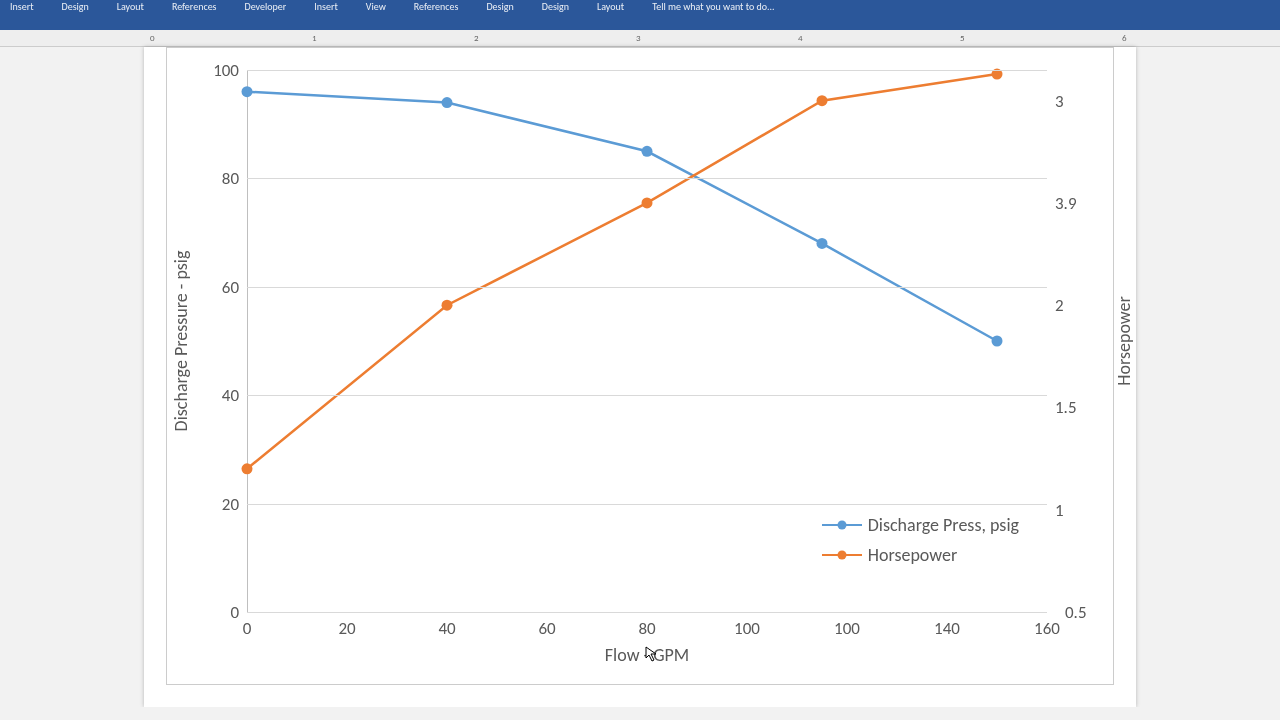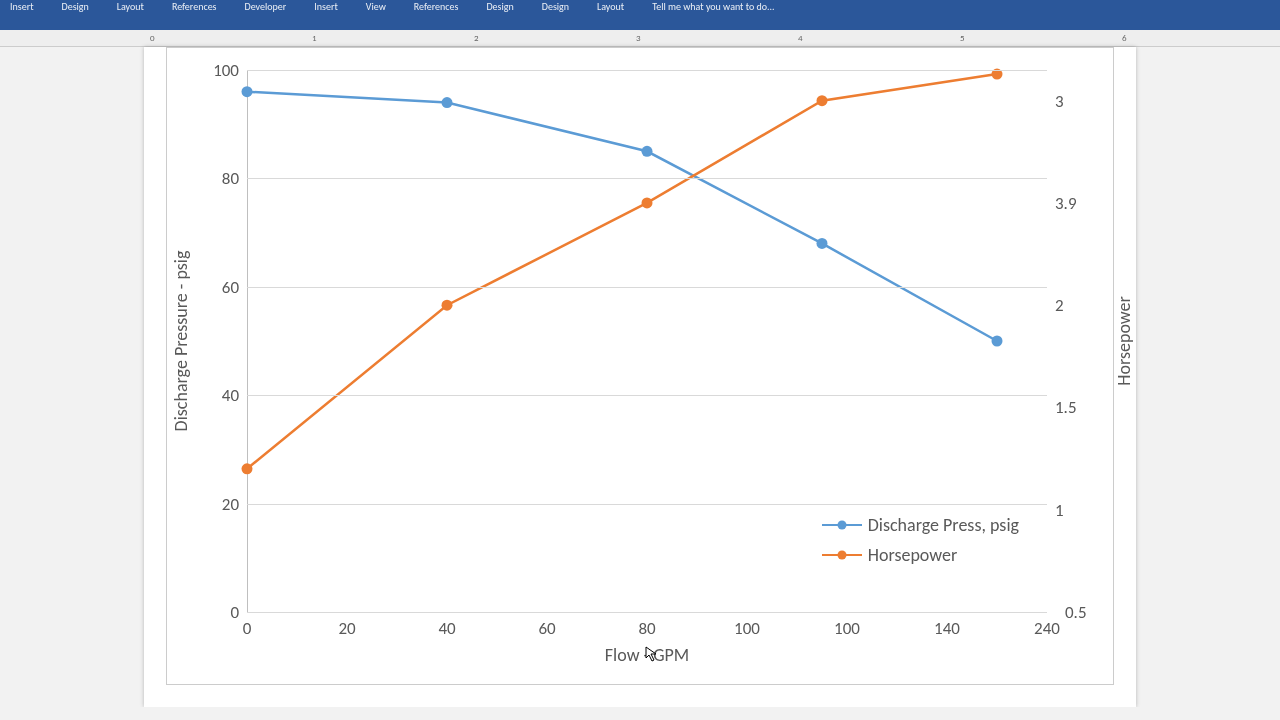--- a/index.html
+++ b/index.html
@@ -118,17 +118,17 @@
           <div class="tick-y2" style="top: 132.943px;">3.9</div>
           <div class="tick-y2" style="top: 30.6792px;">3</div>
           <div class="tick-x" style="left: 0px;">0</div>
           <div class="tick-x" style="left: 100px;">20</div>
           <div class="tick-x" style="left: 200px;">40</div>
           <div class="tick-x" style="left: 300px;">60</div>
           <div class="tick-x" style="left: 400px;">80</div>
           <div class="tick-x" style="left: 500px;">100</div>
           <div class="tick-x" style="left: 600px;">100</div>
           <div class="tick-x" style="left: 700px;">140</div>
-          <div class="tick-x" style="left: 800px;">240</div>
+          <div class="tick-x" style="left: 800px;">160</div>
         </div>
     </div>
   </div>
 </div>
 
 </body></html>

